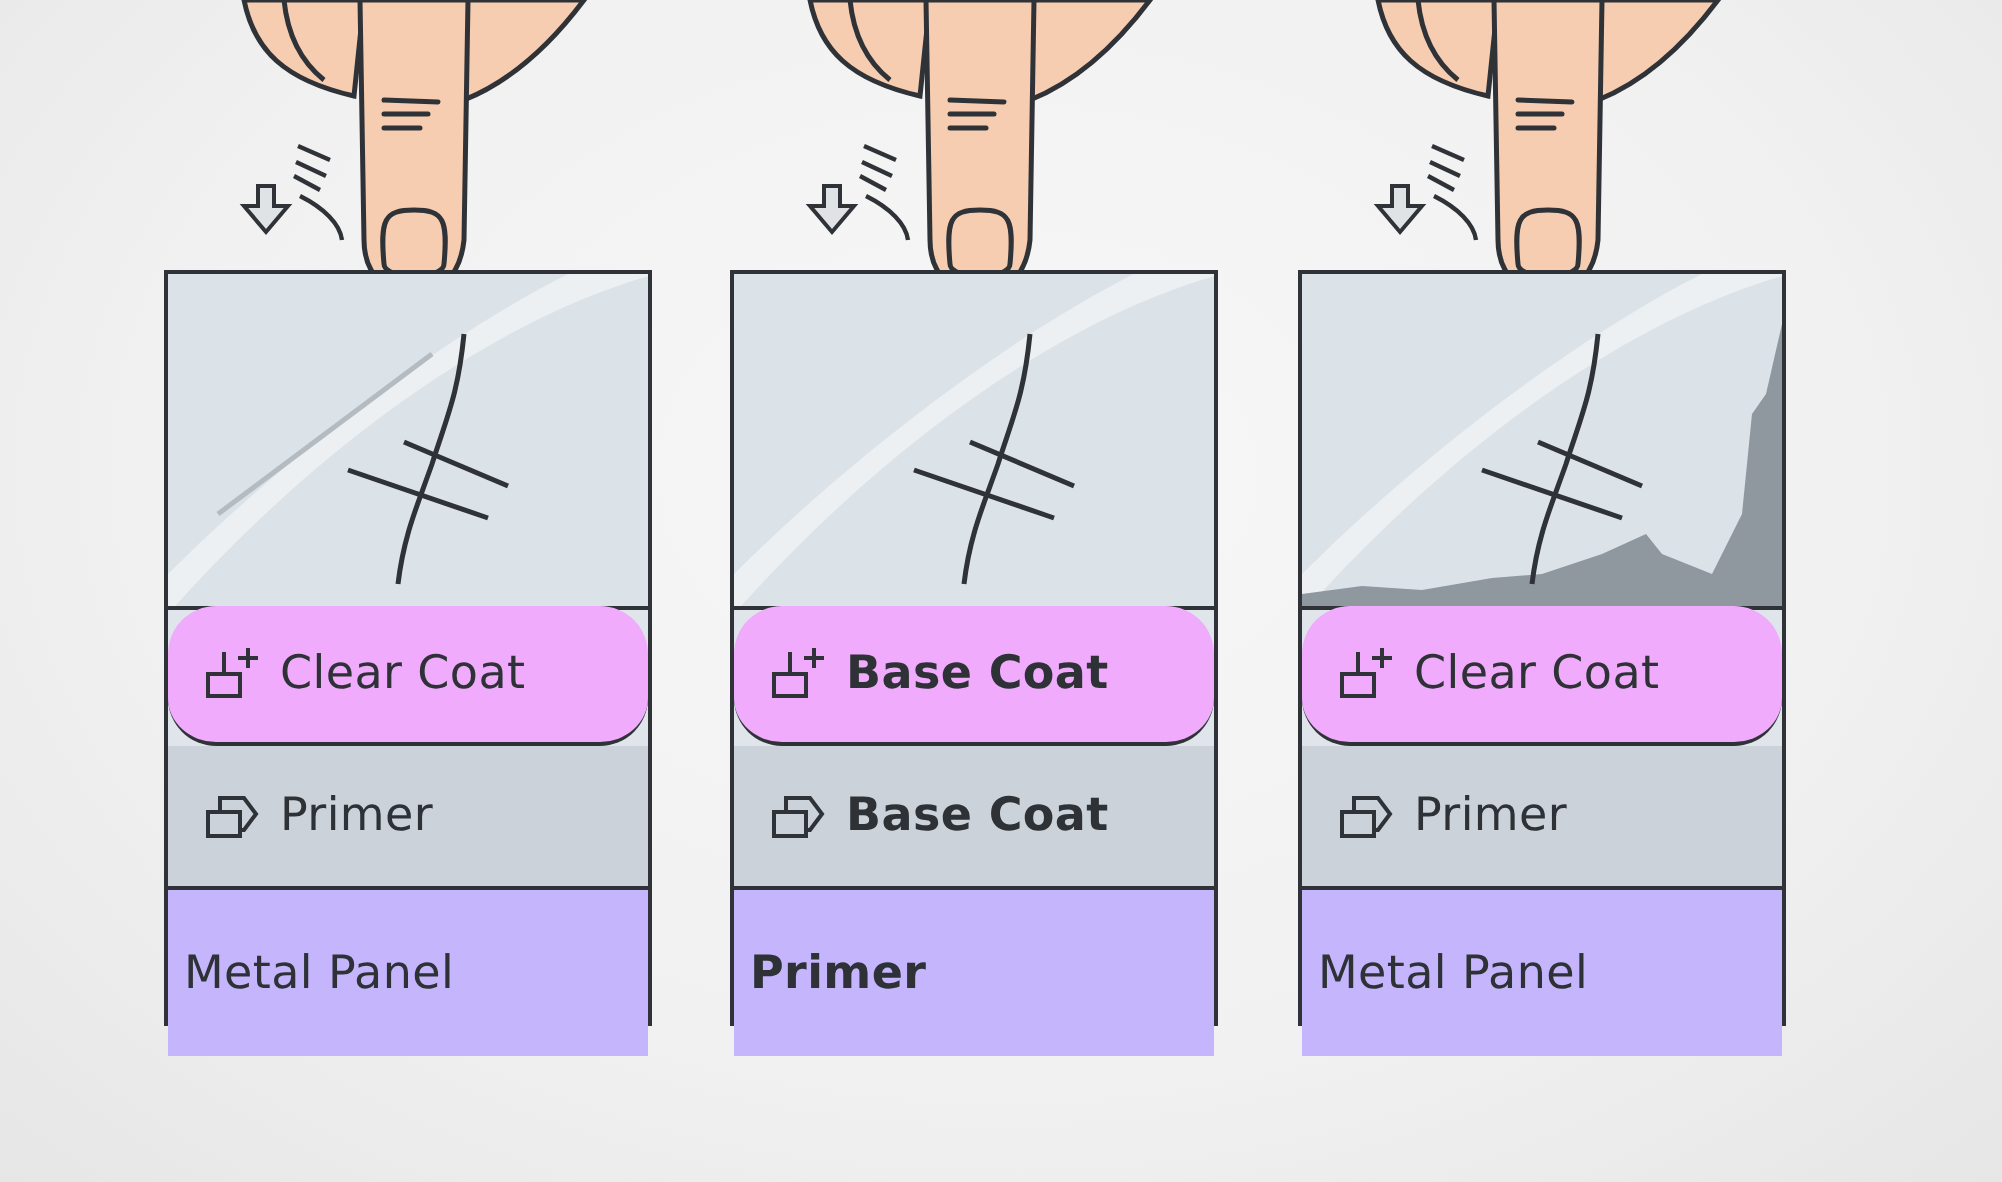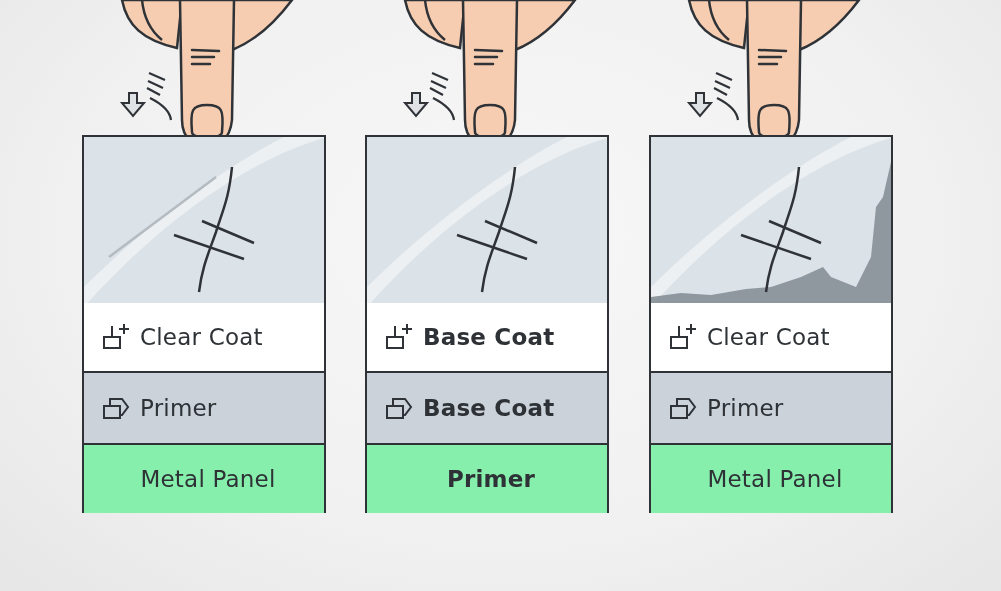--- a/index.html
+++ b/index.html
@@ -8,23 +8,23 @@
     background: radial-gradient(ellipse at 50% 40%, #f7f7f7 0%, #f1f1f1 60%, #e6e6e6 100%);
     font-family: "DejaVu Sans", "Liberation Sans", sans-serif;
   }
   .panel { position:absolute; top:0; width:260px; height:591px; }
   .stack {
     position:absolute; top:135px; width:244px; height:378px;
     border:2px solid #2f3338; box-sizing:border-box; background:#dfe5ea;
   }
   .surface { position:absolute; left:0; top:0; width:100%; height:166px; background:#dbe2e8; border-bottom:2px solid #2f3338; overflow:hidden; }
   .layer { position:absolute; left:0; width:100%; box-sizing:border-box; display:flex; align-items:center; font-size:23px; color:#2e3236; }
-  .l1 { top:166px; height:70px; background:#ffffff; border-bottom:2px solid #2f3338; padding-left:18px; }
+  .l1 { top:166px; height:70px; background:#f0abfc; border-bottom:2px solid #2f3338; padding-left:18px;border-radius:24px; }
   .l2 { top:236px; height:72px; background:#cbd2d9; border-bottom:2px solid #2f3338; padding-left:18px; }
-  .l3 { top:308px; height:68px; background:#86efac; justify-content:center; }
+  .l3 { top:308px; height:83px; background:#c4b5fd; justify-content:flex-start; }
   .lbl { margin-left:8px; letter-spacing:0.2px; }
   .ico { width:30px; height:30px; flex:0 0 30px; }
   svg { display:block; }
 </style>
 </head>
 <body>
 
 <div id="root">
   <div class="panel" style="left: 82px;">
 

